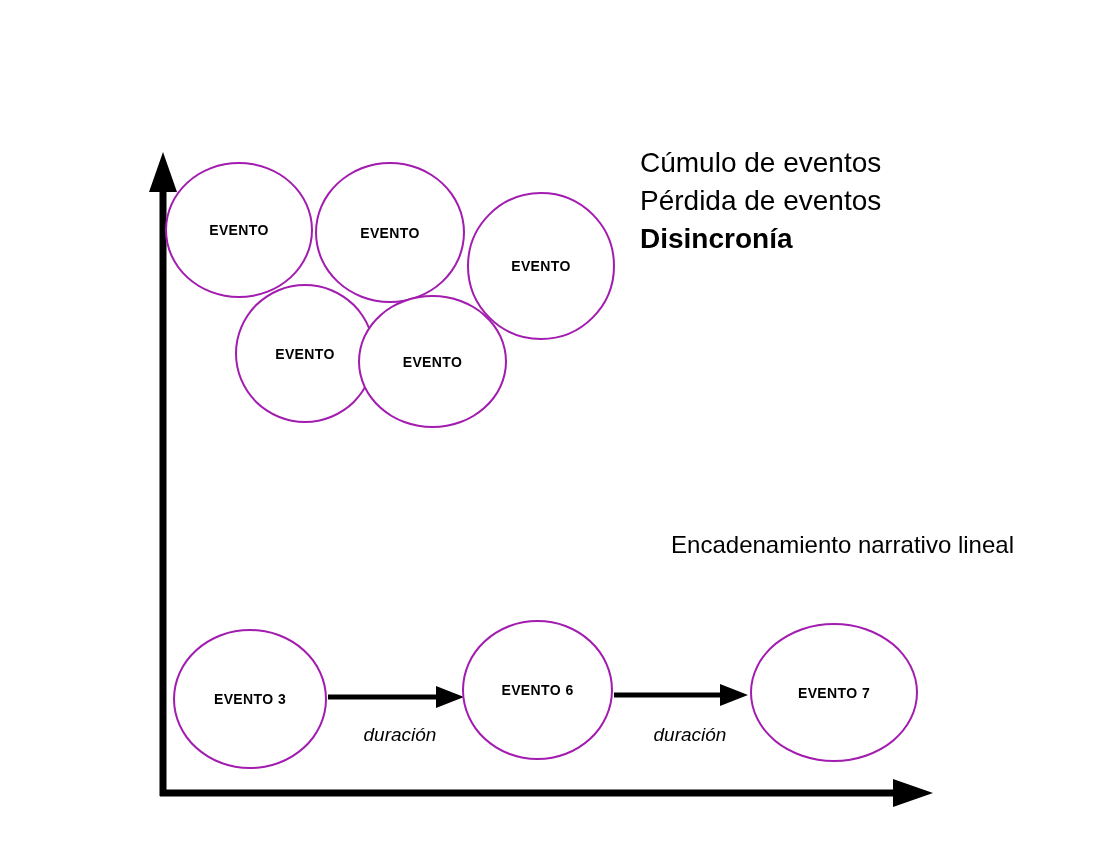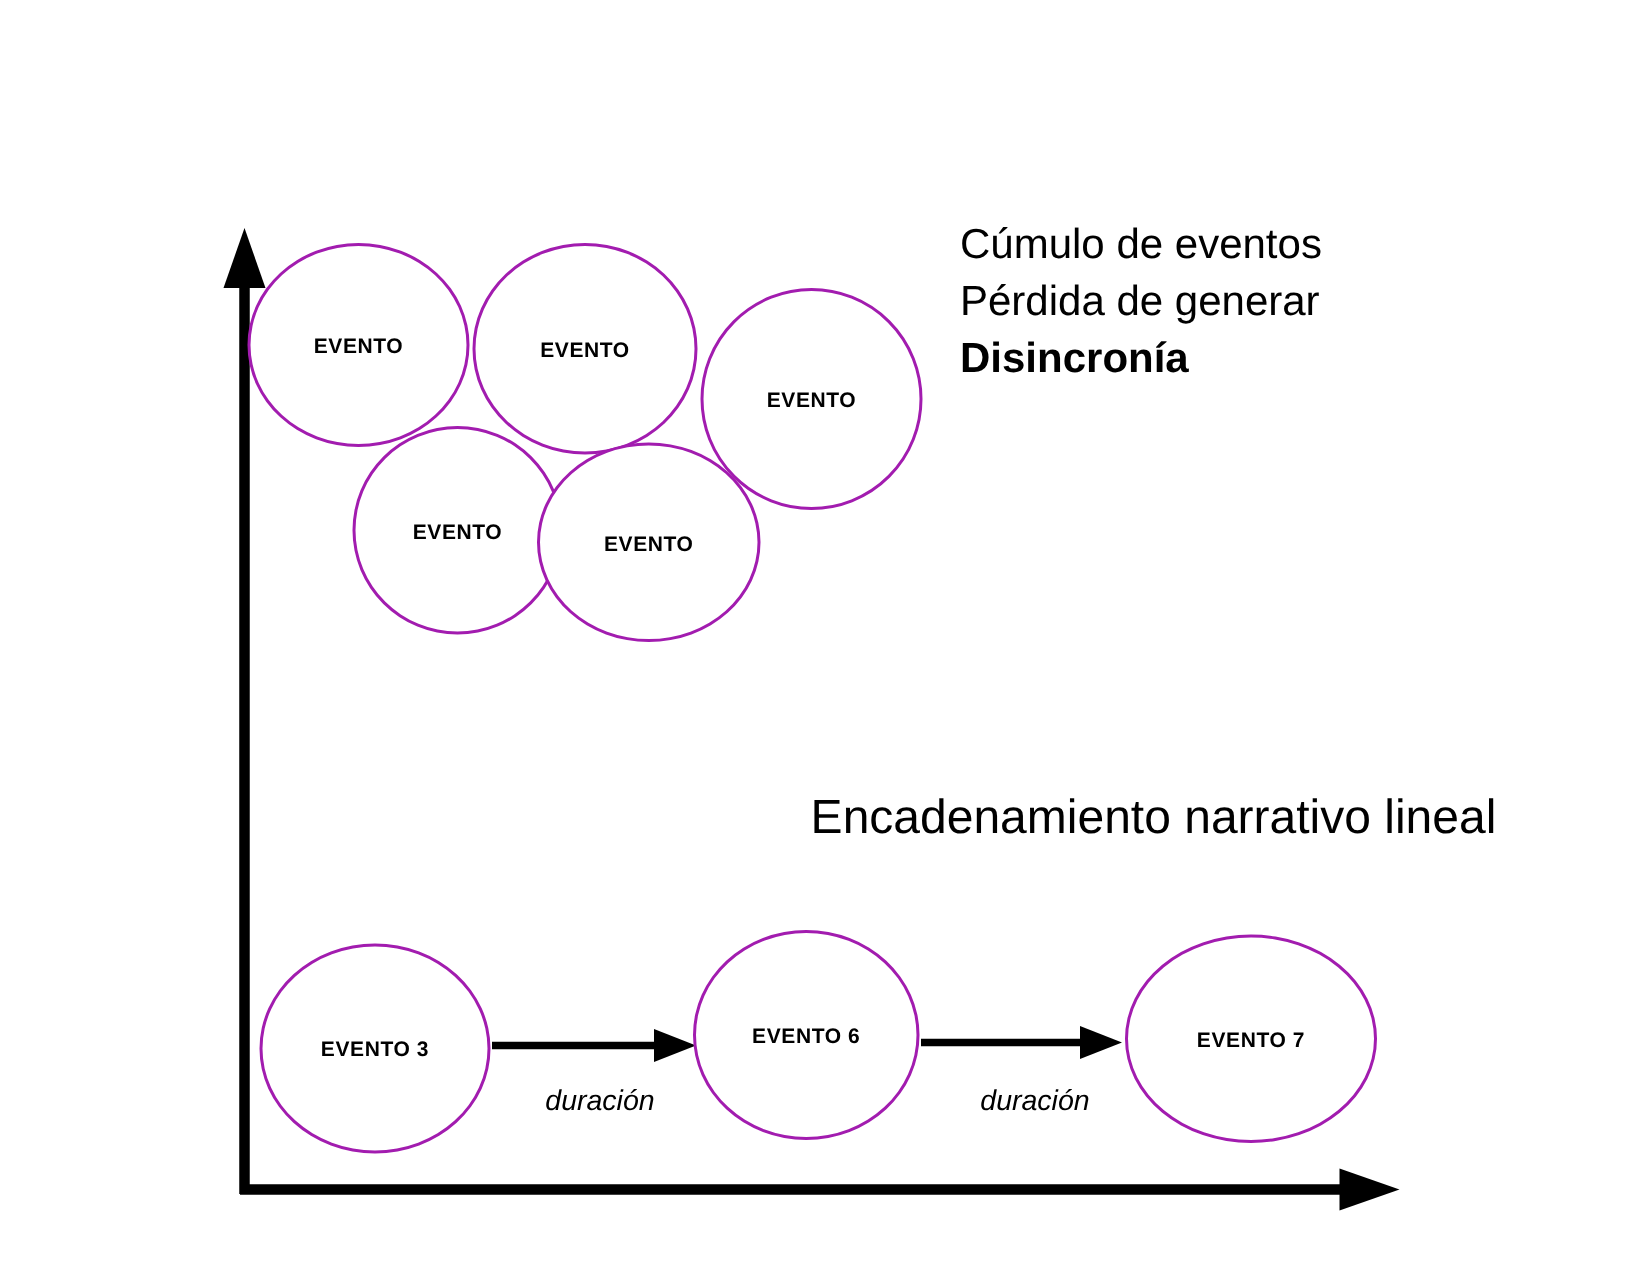--- a/index.html
+++ b/index.html
@@ -64,22 +64,22 @@
     z-index: 3;
   }
   .caption-cluster .bold-line {
     font-weight: bold;
   }
   .caption-sequence {
     position: absolute;
     left: 524px;
     top: 526px;
     width: 490px;
-    text-align: center;
-    font-size: 32px;
+    text-align: right;
+    font-size: 24px;
     line-height: 37px;
     z-index: 3;
   }
   .duration-label {
     position: absolute;
     font-style: italic;
     font-size: 19px;
     transform: translateX(-50%);
     z-index: 3;
     white-space: nowrap;
@@ -127,21 +127,21 @@
   </div>
   <div class="circle" id="c-d">
     <span class="lbl">EVENTO</span>
   </div>
   <div class="circle" id="c-e">
     <span class="lbl">EVENTO</span>
   </div>
 
   <div class="caption-cluster">
     <div>Cúmulo de eventos</div>
-    <div>Pérdida de generar</div>
+    <div>Pérdida de eventos</div>
     <div class="bold-line">Disincronía</div>
   </div>
 
   <div class="caption-sequence">
     <div>Encadenamiento narrativo lineal</div>
   </div>
 
   <div class="circle event-circle" id="ev-1">
     <span class="lbl">EVENTO 3</span>
   </div>

